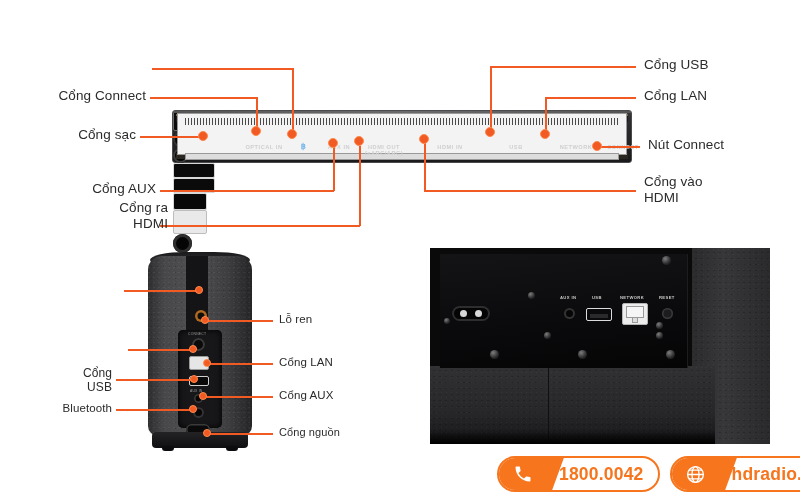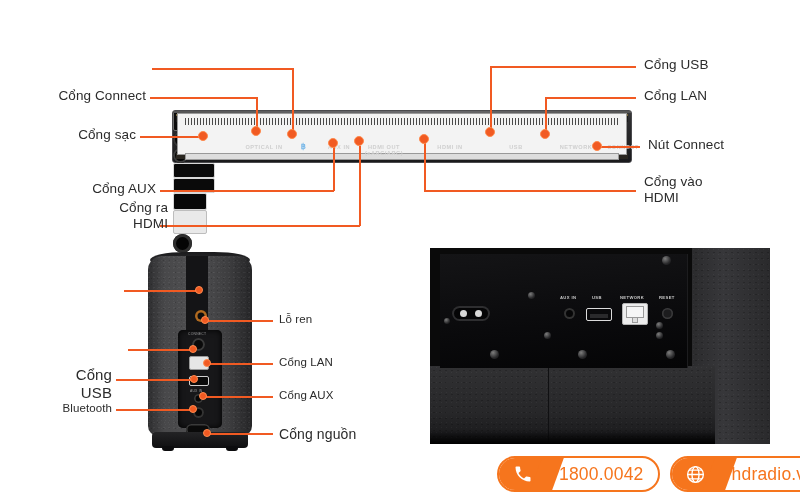--- a/index.html
+++ b/index.html
@@ -187,21 +187,21 @@
   .badge .slug {
     position:relative; width:48px; height:100%;
     background:#f6751d; display:flex; align-items:center; justify-content:center;
     margin-right:12px;
   }
   .badge .slug::after{
     content:""; position:absolute; right:-11px; top:0; width:22px; height:100%;
     background:#f6751d; transform: skewX(-20deg);
   }
   .badge .slug svg { position:relative; z-index:2; }
-  .badge .txt { font-size:17.5px; font-weight:normal; color:#f6751d; letter-spacing:.2px; white-space:nowrap; }
+  .badge .txt { font-size:17.5px; font-weight:bold; color:#f6751d; letter-spacing:.2px; white-space:nowrap; }
 </style>
 </head>
 <body>
 
 <div id="stage">
 
   <div id="panel">
     <div class="pwell" id="ac">
       <div class="pin" style="left:10px"></div>
         <div class="pin" style="right:10px"></div>
@@ -315,28 +315,28 @@
 
   <div class="hline" style="left:207px; top:363px; width:66px;"></div>
   <div class="dot" style="left:203px; top:359px; width:8px; height:8px;"></div>
 
   <div class="hline" style="left:203px; top:396px; width:70px;"></div>
   <div class="dot" style="left:199px; top:392px; width:8px; height:8px;"></div>
 
   <div class="hline" style="left:207px; top:433px; width:66px;"></div>
   <div class="dot" style="left:203px; top:429px; width:8px; height:8px;"></div>
 
-  <div class="lbl r" style="left:0; top:366px; width:112px; font-size:15px;">Cổng
+  <div class="lbl r" style="left:0; top:366px; width:112px; font-size:12px;">Cổng
 USB</div>
   <div class="lbl r" style="left:0; top:402px; width:112px; font-size:11.5px;">Bluetooth</div>
 
   <div class="lbl l" style="left:279px; top:313px; width:120px; font-size:11.5px;">Lỗ ren</div>
   <div class="lbl l" style="left:279px; top:356px; width:120px; font-size:11.5px;">Cổng LAN</div>
   <div class="lbl l" style="left:279px; top:389px; width:120px; font-size:11.5px;">Cổng AUX</div>
-  <div class="lbl l" style="left:279px; top:426px; width:120px; font-size:14px;">Cổng nguồn</div>
+  <div class="lbl l" style="left:279px; top:426px; width:120px; font-size:11px;">Cổng nguồn</div>
 
   <div id="photo">
     <div id="photoFabricR"></div>
     <div id="photoFabricB"></div>
     <div id="photoSeam"></div>
     <div id="photoPlate"></div>
 
     <div class="pscrew" style="left:232px; top:8px;"></div>
     <div class="pscrew" style="left:98px;  top:44px; width:7px; height:7px;"></div>
     <div class="pscrew" style="left:14px;  top:70px; width:6px; height:6px;"></div>

